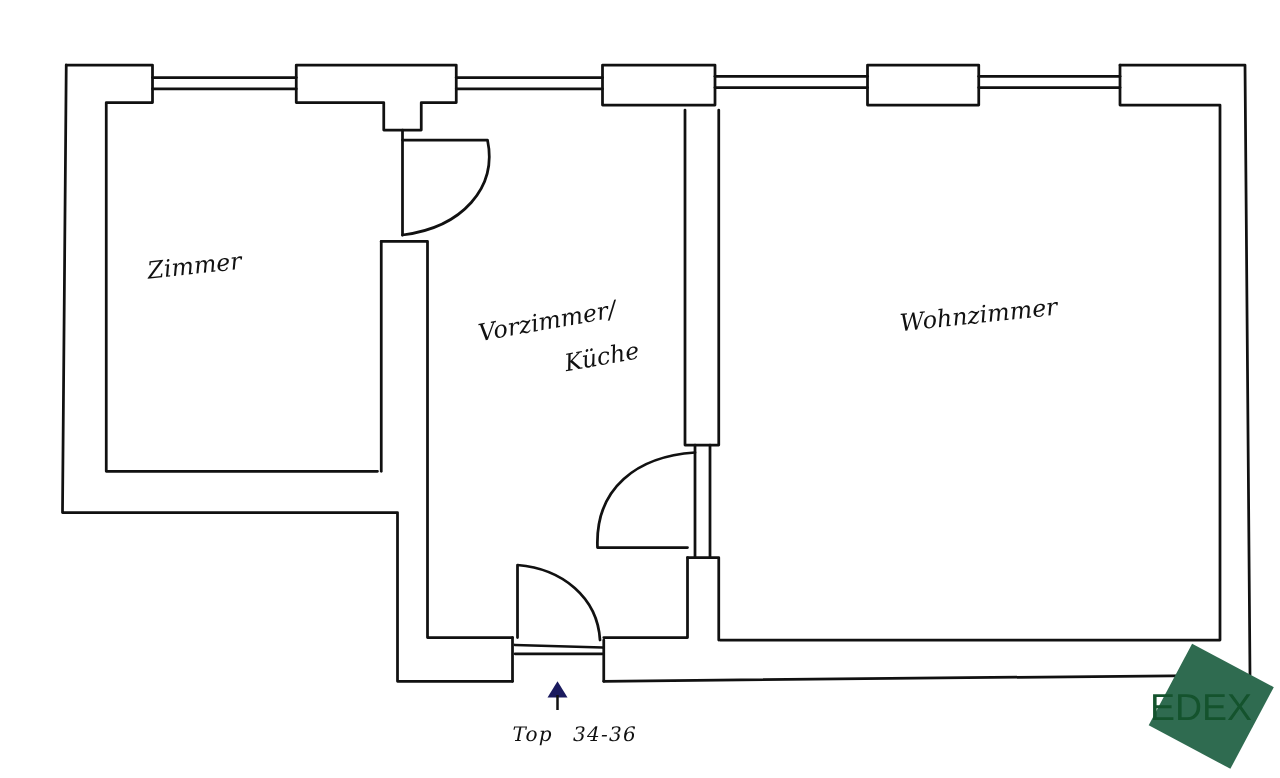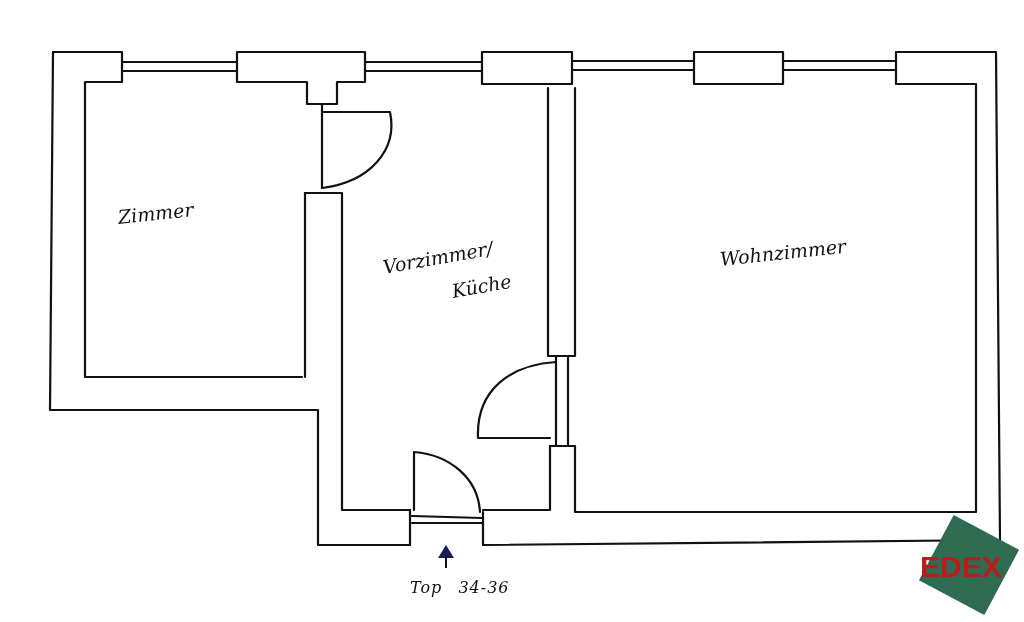--- a/index.html
+++ b/index.html
@@ -26,22 +26,22 @@
   #entrance-label .num { margin-left: 10px; }
   #logo {
     position: absolute; left: 918px; top: 516px; width: 110px; height: 106px;
   }
   #logo .diamond {
     position: absolute; left: 14px; top: 12px; width: 74px; height: 74px;
     background: #2f6b50; transform: rotate(28deg);
   }
   #logo .text {
     position: absolute; left: 2px; top: 34px;
-    font-family: "Liberation Sans", sans-serif; font-weight: bold;
-    font-size: 30px; color: #b91c1c; letter-spacing: 0px;
+    font-family: "Liberation Sans", sans-serif; font-weight: normal;
+    font-size: 30px; color: #14532d; letter-spacing: 0px;
   }
 </style>
 </head>
 <body>
 
 <svg id="plan" width="1024" height="622" viewBox="0 0 1024 622" xmlns="http://www.w3.org/2000/svg">
   <g fill="none" stroke="#111" stroke-width="2.2" stroke-linecap="round" stroke-linejoin="round">
 
     <g>
       <path d="M53,52 L122,52 L122,82 L85,82 L85,377 L302,377"></path>

